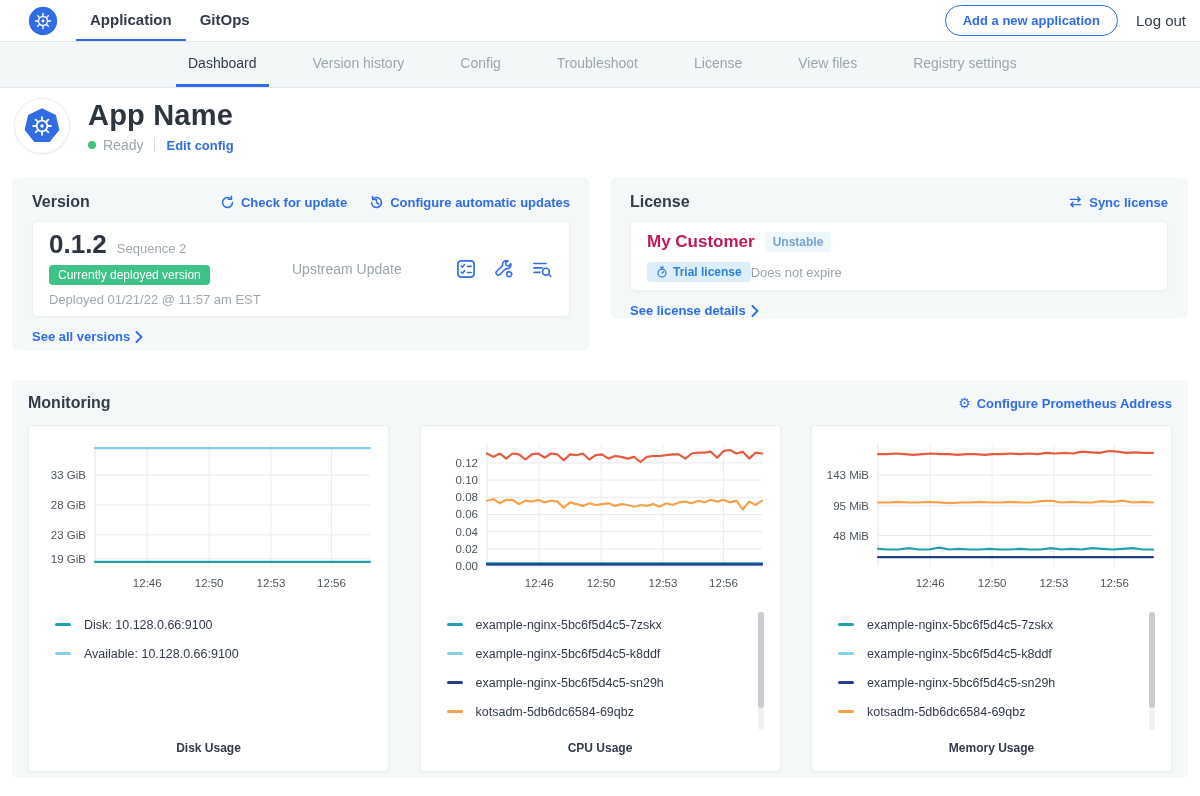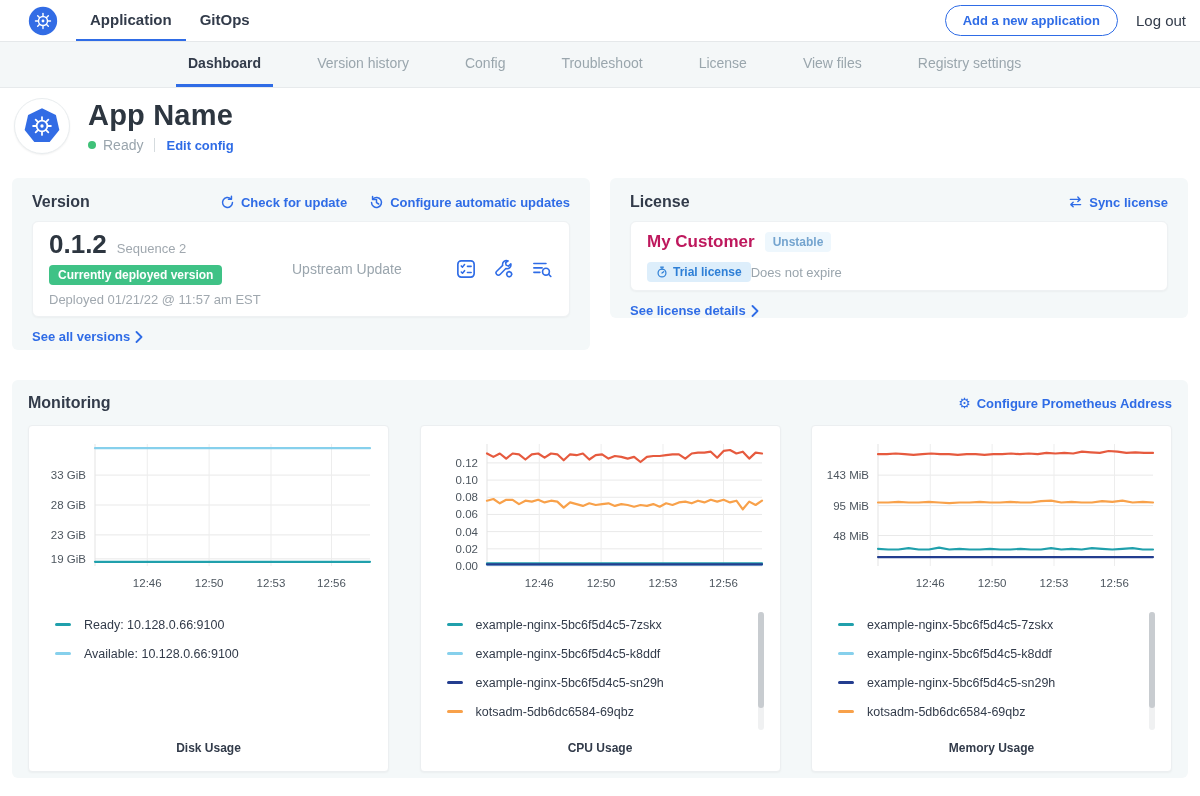--- a/index.html
+++ b/index.html
@@ -18,21 +18,21 @@
   .add-btn { border:1px solid #2f6ce6; color:#2f6ce6; background:#fff; border-radius:16px;
     font-size:13px; font-weight:700; padding:7px 17px; cursor:pointer;
     font-family:"Liberation Sans","DejaVu Sans",sans-serif; }
   .logout { font-size:15px; color:#323b4a; cursor:pointer; }
 
   
   .subnav { height:46px; background:#f4f7f8; border-bottom:1px solid #e7eaec;
     display:flex; align-items:stretch; padding-left:176px; }
   .subtab { display:flex; align-items:center; padding:0 12px; margin-right:32px; font-size:14px;
     color:#9aa6ad; cursor:pointer; border-bottom:3px solid transparent; }
-  .subtab.active { color:#323b4a; font-weight:700; border-bottom:3px solid #2f6ce6; }
+  .subtab.active { color:#323b4a; font-weight:400; border-bottom:3px solid #2f6ce6; }
 
   
   .app-header { height:82px; display:flex; padding:10px 0 0 14px; background:#fff; }
   .avatar { width:56px; height:56px; border-radius:50%; background:#fff; border:1px solid #e9edef;
     box-shadow:0 1px 2px rgba(0,0,0,.06); display:flex; align-items:center; justify-content:center; }
   .app-title-block { margin-left:18px; padding-top:1px; }
   .app-title { font-size:29px; font-weight:700; color:#2d3640; letter-spacing:.2px; }
   .status-row { display:flex; align-items:center; margin-top:5px; gap:7px; }
   .status-dot { width:8px; height:8px; border-radius:50%; background:#3fc178; }
   .status-text { font-size:14px; color:#9aa5ad; }
@@ -52,21 +52,21 @@
   .inner-card { background:#fff; border:1px solid #eef1f3; border-radius:6px;
     box-shadow:0 1px 2px rgba(0,0,0,.04); }
 
   .version-card { left:12px; top:8px; width:578px; height:172px; padding:15px 20px 12px; }
   .version-inner { margin-top:10px; height:96px; padding:11px 16px; display:flex; align-items:center; }
   .v-left { width:235px; }
   .v-num-row { display:flex; align-items:baseline; gap:10px; }
   .v-num { font-size:26px; font-weight:700; color:#2d3640; line-height:1; }
   .v-seq { font-size:13px; color:#a0a8af; }
   .green-badge { display:inline-block; margin-top:8px; background:#3fc286; color:#fff;
-    font-size:12px; font-weight:700; padding:3px 9px; border-radius:4px; }
+    font-size:12px; font-weight:400; padding:3px 9px; border-radius:4px; }
   .v-deployed { margin-top:7px; font-size:13px; color:#a0a8af; }
   .v-source { flex:1; font-size:14px; color:#9aa5ad; padding-left:8px; }
   .v-icons { display:flex; align-items:center; gap:16px; color:#2f6ce6; }
   .v-icons span { cursor:pointer; display:flex; }
   .see-link { display:inline-flex; align-items:center; gap:5px; margin-top:12px; font-size:13px; }
 
   .license-card { left:610px; top:8px; width:578px; height:140px; padding:15px 20px 12px; }
   .license-inner { margin-top:10px; height:70px; padding:10px 16px; }
   .cust-row { display:flex; align-items:center; gap:10px; }
   .cust-name { font-size:17px; font-weight:700; color:#be185d; }
@@ -297,21 +297,21 @@
               <text x="230" y="151" text-anchor="middle" fill="#4c555e" font-size="11.5">12:53</text>
               <line x1="290.5" x2="290.5" y1="8" y2="130" stroke="#ededed" stroke-width="1"></line>
               <text x="290.5" y="151" text-anchor="middle" fill="#4c555e" font-size="11.5">12:56</text>
               <line x1="54" x2="54" y1="8" y2="130" stroke="#e3e3e3" stroke-width="1"></line>
               <polyline points="54.0,12.2 329.0,12.2" fill="none" stroke="#86d0ec" stroke-width="2.2" stroke-linejoin="round" stroke-linecap="round"></polyline>
               <polyline points="54.0,125.8 329.0,125.8" fill="none" stroke="#20a0ac" stroke-width="2.2" stroke-linejoin="round" stroke-linecap="round"></polyline>
             </svg></div>
         <div class="legend">
             <div class="legend-row">
               <span class="swatch" style="background: rgb(32, 160, 172);"></span>
-              <span class="legend-label">Ready: 10.128.0.66:9100</span>
+              <span class="legend-label">Disk: 10.128.0.66:9100</span>
             </div>
             <div class="legend-row">
               <span class="swatch" style="background: rgb(134, 208, 236);"></span>
               <span class="legend-label">Available: 10.128.0.66:9100</span>
             </div>
           </div>
         <div class="chart-title">Disk Usage</div>
       </div>
       <div class="chart-panel">
         <div class="chart-holder"><svg width="337" height="156" viewBox="0 0 337 156">

